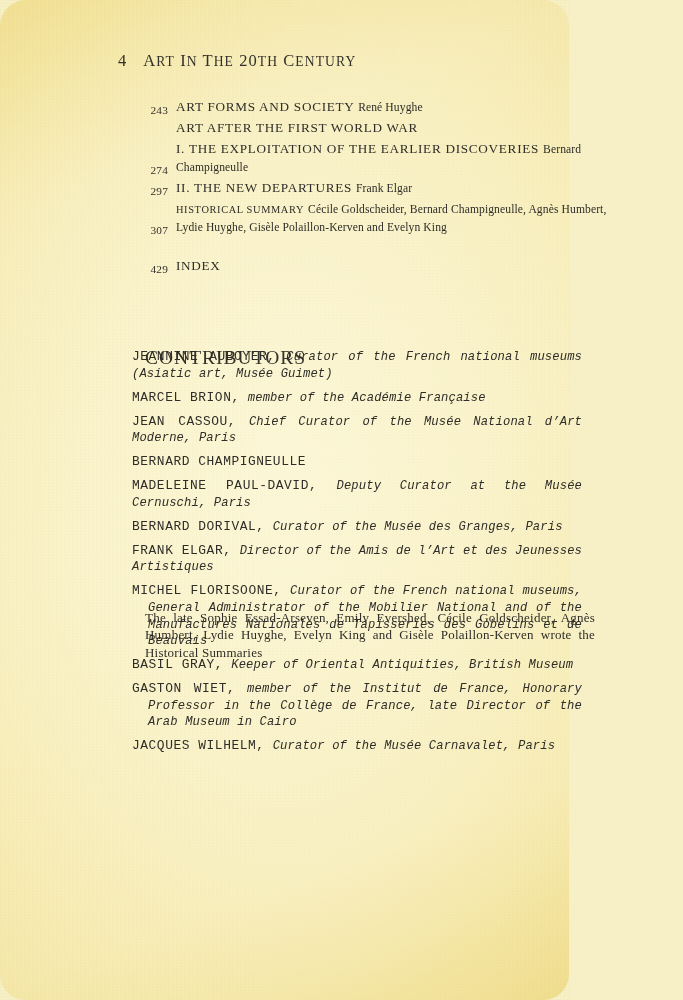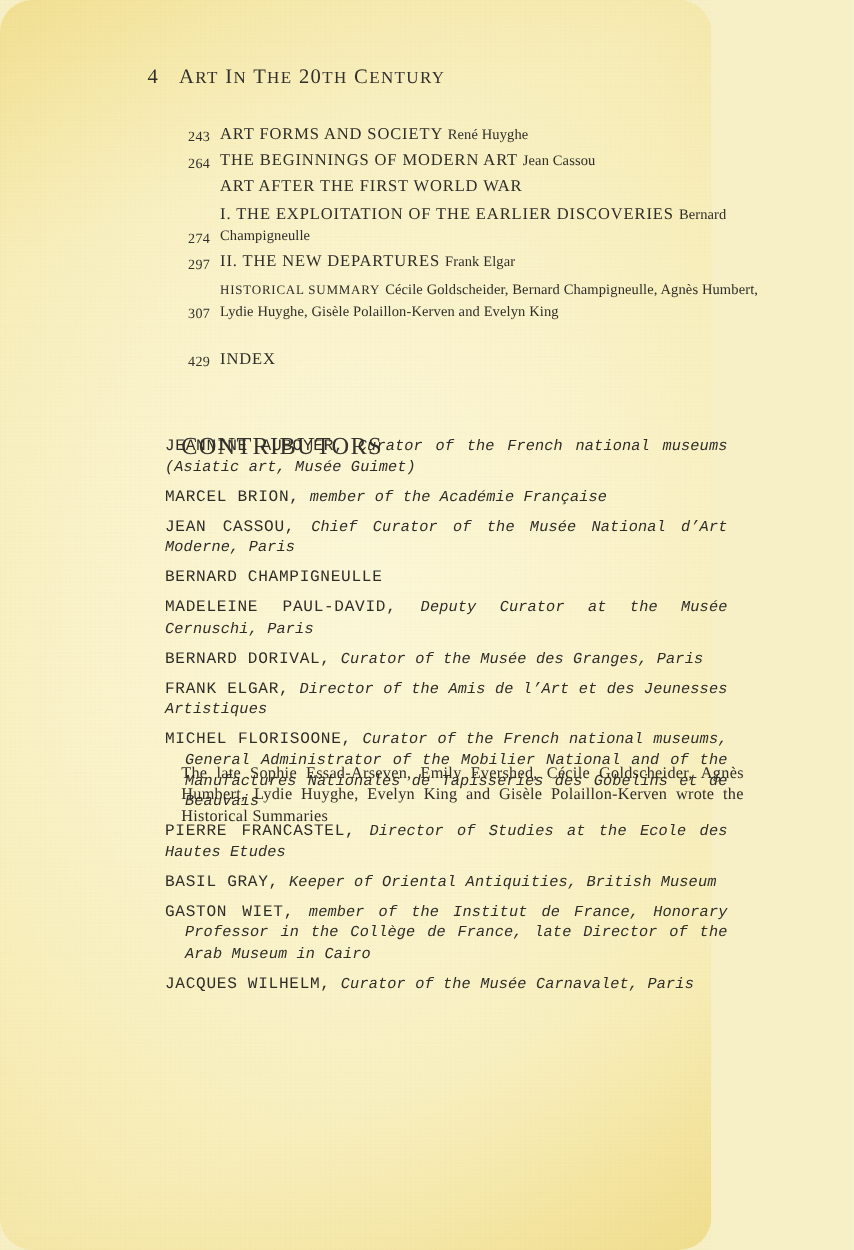--- a/index.html
+++ b/index.html
@@ -167,24 +167,20 @@
       <span class="folio">4</span><span class="rh-title">A<span class="sc">RT</span> I<span class="sc">N</span> T<span class="sc">HE</span> 20<span class="sc">TH</span> C<span class="sc">ENTURY</span></span>
     </div>
 
     <div class="toc">
 
       <div class="toc-row">
         <div class="toc-num">243</div>
         <div class="toc-text"><span>ART FORMS AND SOCIETY</span> <span class="auth">René Huyghe</span></div>
       </div>
 
-      <div class="toc-row">
-        <div class="toc-num">264</div>
-        <div class="toc-text"><span>THE BEGINNINGS OF MODERN ART</span> <span class="auth">Jean Cassou</span></div>
-      </div>
 
       <div class="toc-row spaced">
         <div class="toc-num"></div>
         <div class="toc-text">ART AFTER THE FIRST WORLD WAR</div>
       </div>
 
       <div class="toc-row">
         <div class="toc-num">274</div>
         <div class="toc-text"><span>I. THE EXPLOITATION OF THE EARLIER DISCOVERIES</span> <span class="auth">Bernard Champigneulle</span></div>
       </div>
@@ -219,21 +215,20 @@
       <div class="contrib"><span class="nm">BERNARD CHAMPIGNEULLE</span></div>
 
       <div class="contrib"><span class="nm">MADELEINE PAUL-DAVID,</span> <span class="role">Deputy Curator at the Musée Cernuschi, Paris</span></div>
 
       <div class="contrib"><span class="nm">BERNARD DORIVAL,</span> <span class="role">Curator of the Musée des Granges, Paris</span></div>
 
       <div class="contrib"><span class="nm">FRANK ELGAR,</span> <span class="role">Director of the Amis de l’Art et des Jeunesses Artistiques</span></div>
 
       <div class="contrib two-line"><span class="nm lead">MICHEL FLORISOONE,</span> <span class="role">Curator of the French national museums, General Administrator of the Mobilier National and of the Manufactures Nationales de Tapisseries des Gobelins et de Beauvais</span></div>
 
-      <div class="contrib"><span class="nm">PIERRE FRANCASTEL,</span> <span class="role">Director of Studies at the Ecole des Hautes Etudes</span></div>
 
       <div class="contrib"><span class="nm">BASIL GRAY,</span> <span class="role">Keeper of Oriental Antiquities, British Museum</span></div>
 
       <div class="contrib two-line"><span class="nm lead">GASTON WIET,</span> <span class="role">member of the Institut de France, Honorary Professor in the Collège de France, late Director of the Arab Museum in Cairo</span></div>
 
       <div class="contrib"><span class="nm">JACQUES WILHELM,</span> <span class="role">Curator of the Musée Carnavalet, Paris</span></div>
 
     </div>
 
     <div class="closing">The late Sophie Essad-Arseven, Emily Evershed, Cécile Goldscheider, Agnès Humbert, Lydie Huyghe, Evelyn King and Gisèle Polaillon-Kerven wrote the Historical Summaries</div>

